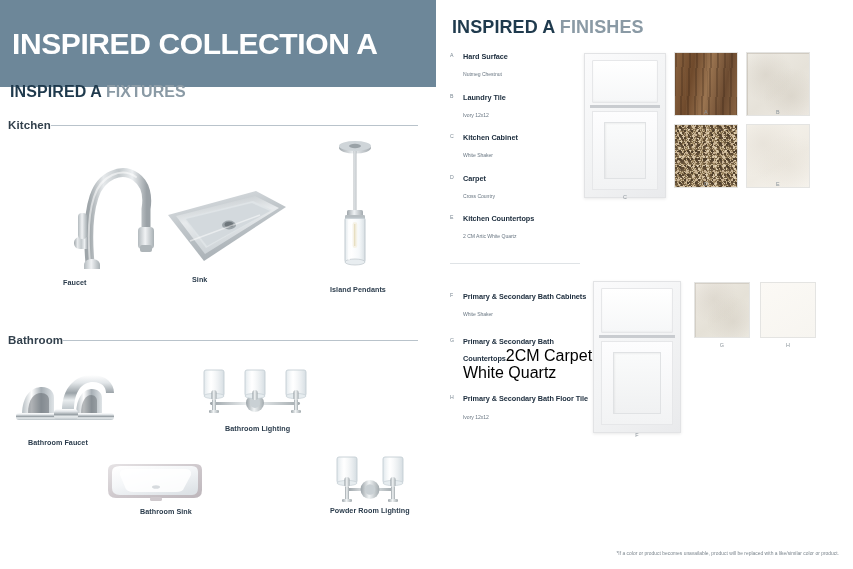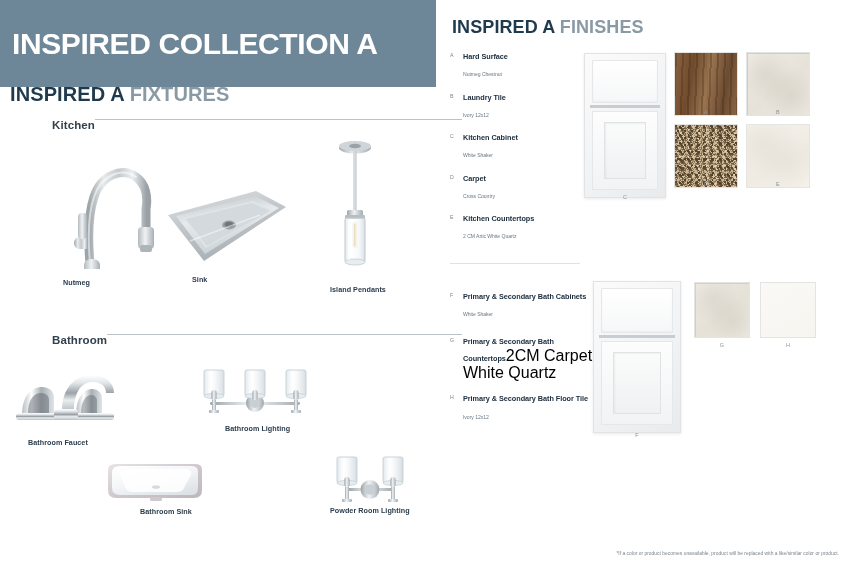--- a/index.html
+++ b/index.html
@@ -23,29 +23,29 @@
     color: #ffffff;
     font-size: 30px;
     font-weight: bold;
     letter-spacing: -0.4px;
     padding-left: 12px;
     white-space: nowrap;
   }
 
   .fixtures-title {
     position: absolute; left: 10px; top: 83px;
-    font-size: 20px; font-weight: bold; letter-spacing: 0.1px;
+    font-size: 16px; font-weight: bold; letter-spacing: 0.1px;
     white-space: nowrap;
   }
   .t-dark { color: #1f3a4d; }
   .t-gray { color: #8a9aa5; }
 
   .section-head {
     position: absolute; left: 8px; width: 410px;
-    display: flex; gap: 0; margin-left: 44px;
+    display: flex; align-items: center; gap: 0;
   }
   .section-head .sh-label {
     font-size: 11.5px; font-weight: bold; color: #33414d;
     white-space: nowrap; letter-spacing: 0.1px;
   }
   .section-head .sh-rule { flex: 1; height: 1px; background: #b9c3cb; }
 
   #kitchen-head { top: 119px; }
   #bath-head { top: 334px; }
 
@@ -212,21 +212,21 @@
         </defs>
         <path d="M30 118 C28 96 28 70 34 52 C41 30 62 22 76 32 C86 39 88 52 86 64 L86 84" fill="none" stroke="url(#steel)" stroke-width="9" stroke-linecap="round"></path>
         <path d="M30 118 C28 96 28 70 34 52 C41 30 62 22 76 32" fill="none" stroke="#ffffff" stroke-width="2" stroke-linecap="round" opacity=".55"></path>
         <rect x="78" y="82" width="16" height="22" rx="4" fill="url(#steel2)"></rect>
         <rect x="80" y="100" width="12" height="7" rx="2" fill="#aeb5b9"></rect>
         <path d="M24 120 C24 112 40 112 40 120 L40 124 L24 124 Z" fill="url(#steel2)"></path>
         <path d="M20 92 C12 92 12 104 20 104 L28 104 L28 92 Z" fill="url(#steel)"></path>
         <rect x="18" y="68" width="9" height="26" rx="4" fill="url(#steel2)"></rect>
       </svg>
     </div>
-    <div class="fixture-label" style="left:63px; top:278px;">Nutmeg</div>
+    <div class="fixture-label" style="left:63px; top:278px;">Faucet</div>
 
     <div class="fixture" style="left:160px; top:185px;">
       <svg width="130" height="85" viewBox="0 0 130 85" aria-hidden="true">
         <defs>
           <linearGradient id="sinkOuter" x1="0" y1="0" x2="0.4" y2="1">
             <stop offset="0%" stop-color="#dfe3e6"></stop>
             <stop offset="50%" stop-color="#c0c6ca"></stop>
             <stop offset="100%" stop-color="#aab1b6"></stop>
           </linearGradient>
           <linearGradient id="sinkInner" x1="0" y1="0" x2="0.3" y2="1">

